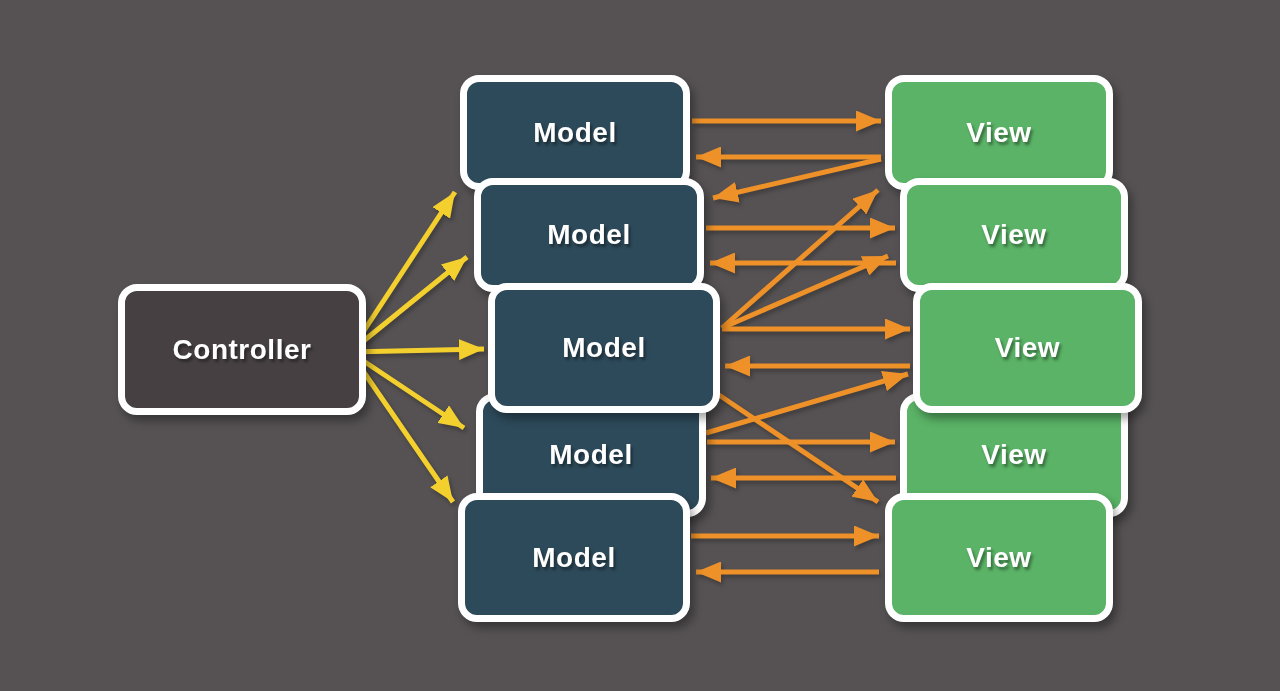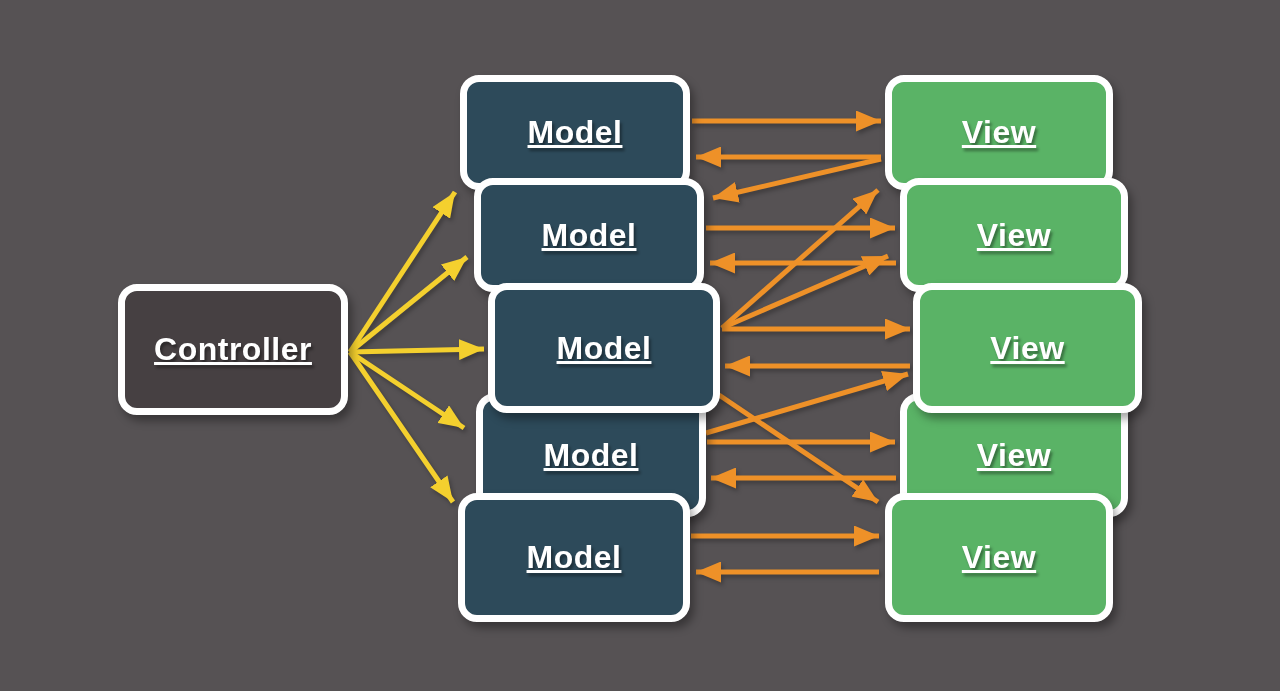--- a/index.html
+++ b/index.html
@@ -26,25 +26,24 @@
     border: 7px solid #ffffff;
     border-radius: 19px;
     display: flex;
     align-items: center;
     justify-content: center;
     box-shadow: 4px 6px 9px rgba(0,0,0,0.35);
   }
   .node .label {
     color: #ffffff;
     font-weight: bold;
-    font-size: 32px;
+    font-size: 28px;
     letter-spacing: 0.5px;
     text-shadow: 2px 3px 3px rgba(0,0,0,0.40);
     white-space: nowrap;
-    text-decoration: underline;
   }
 </style>
 </head>
 <body>
 
 <div id="stage" style="background: rgb(86, 82, 84);">
   <svg id="arrow-layer" width="1280" height="691" viewBox="0 0 1280 691">
     <defs>
       <marker id="head-yellow" markerWidth="5" markerHeight="4.2" refX="5" refY="2.1" orient="auto">
         <path d="M0,0 L5,2.1 L0,4.2 Z" fill="#f4d02e"></path>
@@ -70,21 +69,21 @@
         <line x1="910" y1="366" x2="725" y2="366" stroke="#ee9128" stroke-width="5" marker-end="url(#head-orange)"></line>
         <line x1="719" y1="395" x2="878" y2="502" stroke="#ee9128" stroke-width="5" marker-end="url(#head-orange)"></line>
         <line x1="706" y1="433" x2="908" y2="374" stroke="#ee9128" stroke-width="5" marker-end="url(#head-orange)"></line>
         <line x1="707" y1="442" x2="895" y2="442" stroke="#ee9128" stroke-width="5" marker-end="url(#head-orange)"></line>
         <line x1="896" y1="478" x2="711" y2="478" stroke="#ee9128" stroke-width="5" marker-end="url(#head-orange)"></line>
         <line x1="691" y1="536" x2="879" y2="536" stroke="#ee9128" stroke-width="5" marker-end="url(#head-orange)"></line>
         <line x1="879" y1="572" x2="696" y2="572" stroke="#ee9128" stroke-width="5" marker-end="url(#head-orange)"></line>
       </g>
   </svg>
   <div id="node-layer">
-      <div class="node" style="left: 118px; top: 284px; width: 230px; height: 131px; z-index: 1; background: rgb(70, 64, 66);">
+      <div class="node" style="left: 118px; top: 284px; width: 248px; height: 131px; z-index: 1; background: rgb(70, 64, 66);">
         <span class="label">Controller</span>
       </div>
       <div class="node" style="left: 460px; top: 75px; width: 230px; height: 115px; z-index: 1; background: rgb(45, 74, 90);">
         <span class="label">Model</span>
       </div>
       <div class="node" style="left: 474px; top: 178px; width: 230px; height: 114px; z-index: 2; background: rgb(45, 74, 90);">
         <span class="label">Model</span>
       </div>
       <div class="node" style="left: 488px; top: 283px; width: 232px; height: 130px; z-index: 5; background: rgb(45, 74, 90);">
         <span class="label">Model</span>

